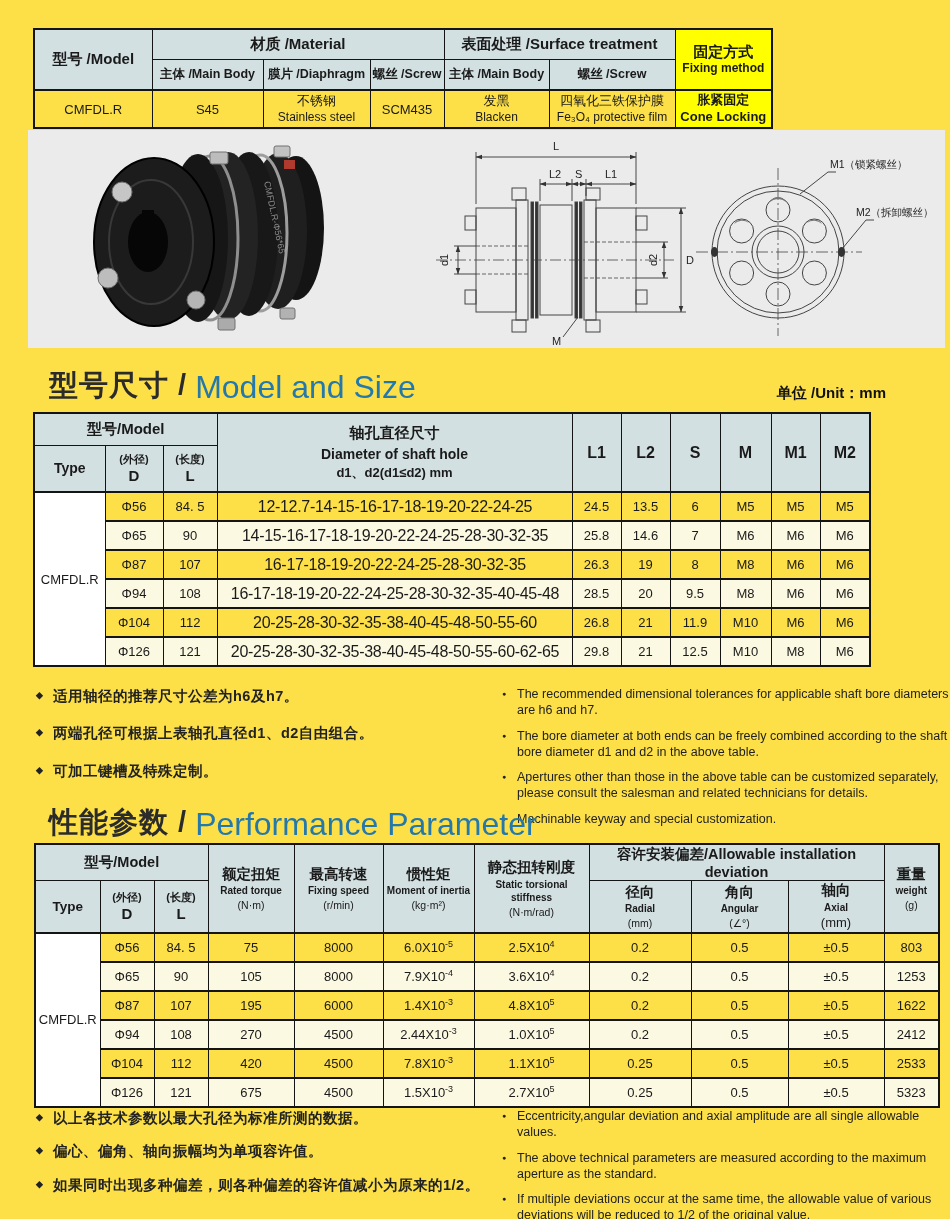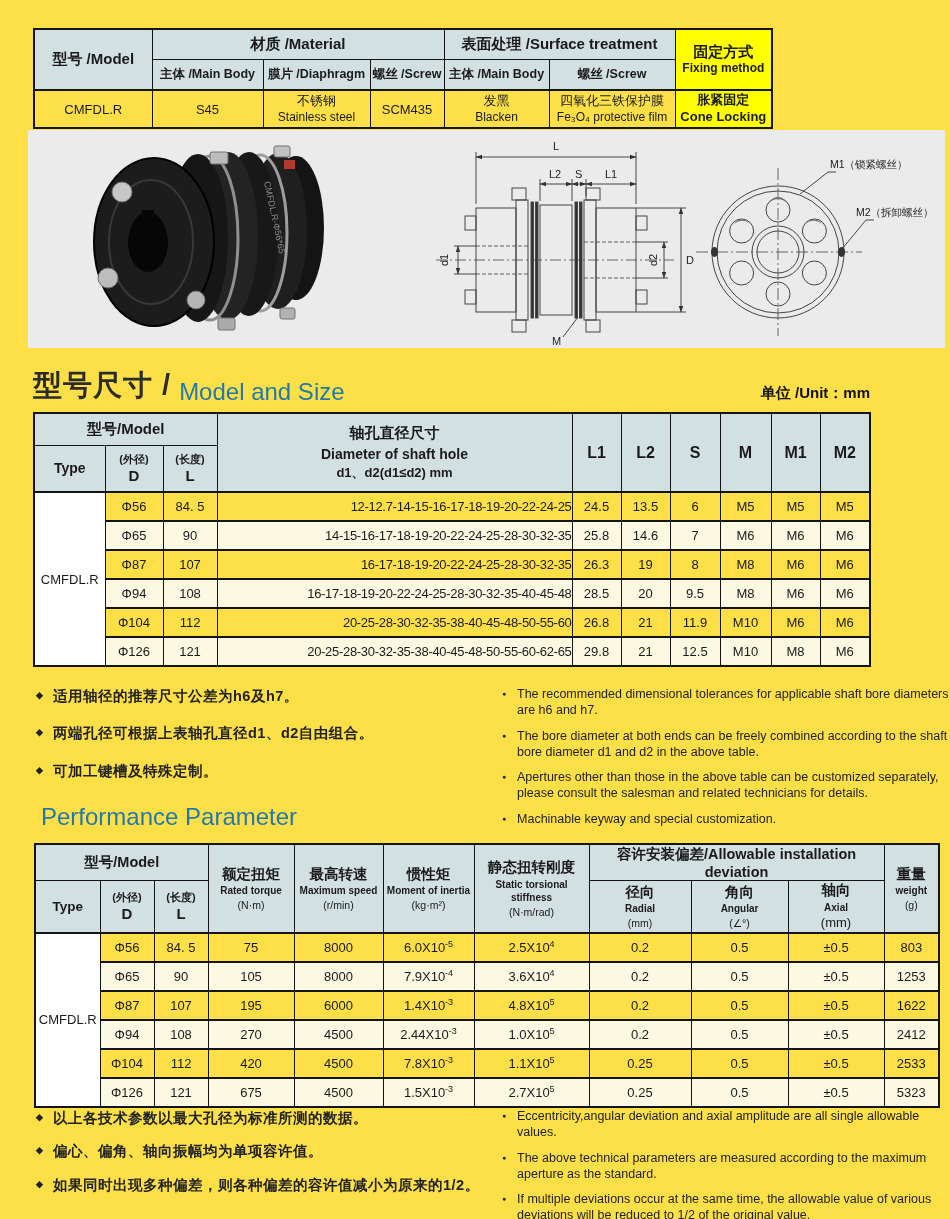--- a/index.html
+++ b/index.html
@@ -31,40 +31,40 @@
   
   .band { position: absolute; left: 28px; top: 130px; width: 917px; height: 218px; background: #ebebeb; }
   .band svg { position: absolute; top: 0; }
   .svg-photo { left: 20px; }
   .svg-side  { left: 400px; }
   .svg-front { left: 660px; }
   .dim-text { font-size: 11px; fill: #222; font-family: "Liberation Sans", sans-serif; }
   .lead-text { font-size: 10.5px; fill: #222; font-family: "Liberation Sans", sans-serif; }
 
   
-  .sec-head { position: absolute; display: flex; align-items: flex-end; width: 837px; left: 33px; }
+  .sec-head { position: absolute; display: flex; align-items: flex-end; width: 837px; left: 49px; }
   .sec-head .cn { font-size: 29px; font-weight: bold; color: #2b2b2b; letter-spacing: 1px; }
-  .sec-head .en { font-size: 24px; color: #2478ab; margin-left: 8px; }
+  .sec-head .en { font-size: 32px; color: #2478ab; margin-left: 8px; }
   .sec-head .unit { margin-left: auto; font-size: 15px; font-weight: bold; color: #111; padding-bottom: 3px; }
   .sec1 { top: 366px; }
   .sec2 { top: 803px; }
 
   
   .size-table { position: absolute; left: 33px; top: 412px; width: 837px; }
   .size-table .hr1 th { height: 32px; font-size: 15px; }
   .size-table .hr2 th { height: 47px; font-size: 14px; }
   .size-table .span2 { font-size: 16px !important; }
   .size-table .sub-lbl { font-size: 11px; font-weight: bold; }
   .size-table .big-lbl { font-size: 15px; font-weight: bold; }
   .shaft-th div { line-height: 1.45; }
   .shaft-th .s1 { font-size: 15px; }
   .shaft-th .s2 { font-size: 14px; }
   .shaft-th .s3 { font-size: 13px; }
   .size-table td { height: 29px; font-size: 12.5px; }
-  .size-table td.holes { text-align: right; padding-left: 1px; font-size: 13px; letter-spacing: -0.3px; }
+  .size-table td.holes { text-align: center; padding-left: 1px; font-size: 16px; letter-spacing: -0.3px; }
   .type-cell { font-size: 14px; background: #fff !important; }
 
   
   .notes { position: absolute; display: flex; gap: 12px; }
   .notes ul { list-style: none; }
   .notes li { position: relative; padding-left: 17px; }
   .notes-cn { width: 450px; }
   .notes-cn li { font-size: 14.5px; font-weight: bold; color: #222; margin-bottom: 17px; line-height: 1.4; letter-spacing: 0.5px; }
   .notes-cn li::before { content: "◆"; position: absolute; left: 0; top: 3px; font-size: 9px; }
   .notes-en { width: 455px; margin-left: 8px; }
@@ -386,20 +386,21 @@
     </ul>
     <ul class="notes-en">
       <li>The recommended dimensional tolerances for applicable shaft bore diameters are h6 and h7.</li>
       <li>The bore diameter at both ends can be freely combined according to the shaft bore diameter d1 and d2 in the above table.</li>
       <li>Apertures other than those in the above table can be customized separately, please consult the salesman and related technicians for details.</li>
       <li>Machinable keyway and special customization.</li>
     </ul>
   </div>
 
   <div class="sec-head sec2">
+    <span class="cn">性能参数 /</span>
     <span class="en">Performance Parameter</span>
   </div>
 
   <table class="grid perf-table">
     <colgroup>
       <col style="width:65px">
         <col style="width:54px">
         <col style="width:54px">
         <col style="width:86px">
       <col style="width:89px">
@@ -413,21 +414,21 @@
     <thead>
       <tr class="hr1">
         <th colspan="3">型号/Model</th>
         <th rowspan="2" class="hd3">
           <div class="cnl">额定扭矩</div>
           <div class="enl">Rated torque</div>
           <div class="unl">(N·m)</div>
         </th>
         <th rowspan="2" class="hd3">
           <div class="cnl">最高转速</div>
-          <div class="enl">Maximum speed</div>
+          <div class="enl">Fixing speed</div>
           <div class="unl">(r/min)</div>
         </th>
         <th rowspan="2" class="hd3">
           <div class="cnl">惯性矩</div>
           <div class="enl">Moment of inertia</div>
           <div class="unl">(kg·m²)</div>
         </th>
         <th rowspan="2" class="hd3">
           <div class="cnl">静态扭转刚度</div>
           <div class="enl">Static torsional stiffness</div>

